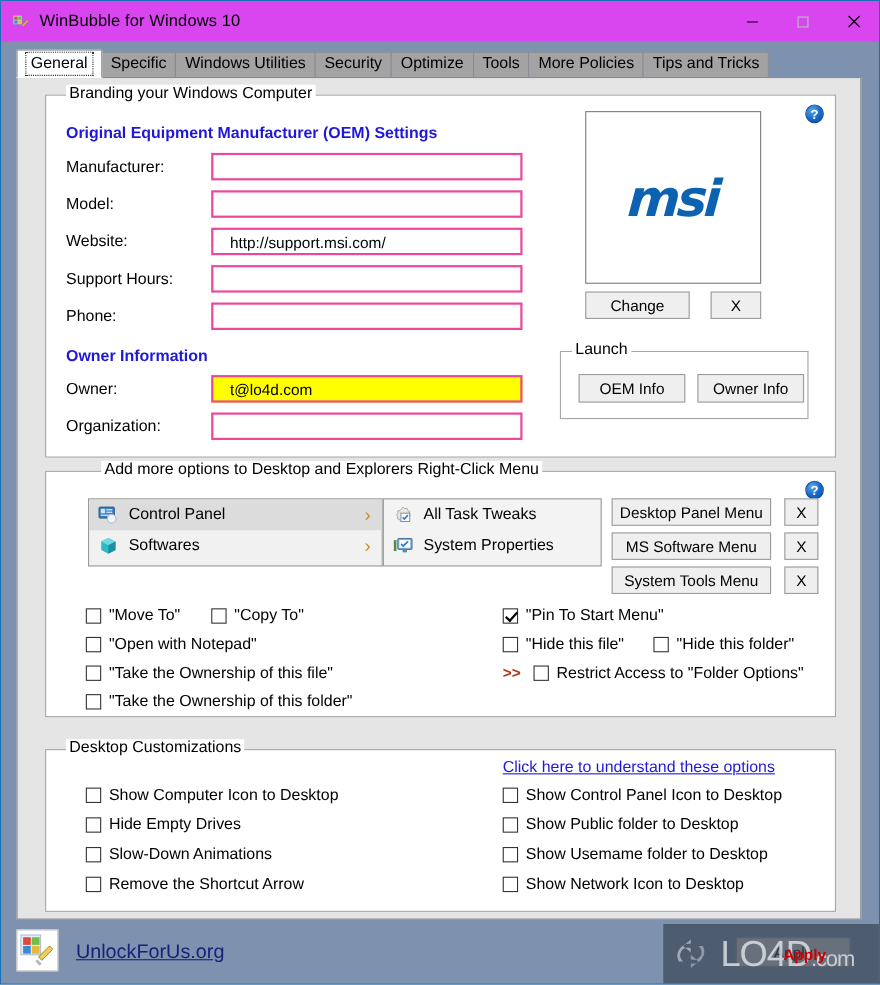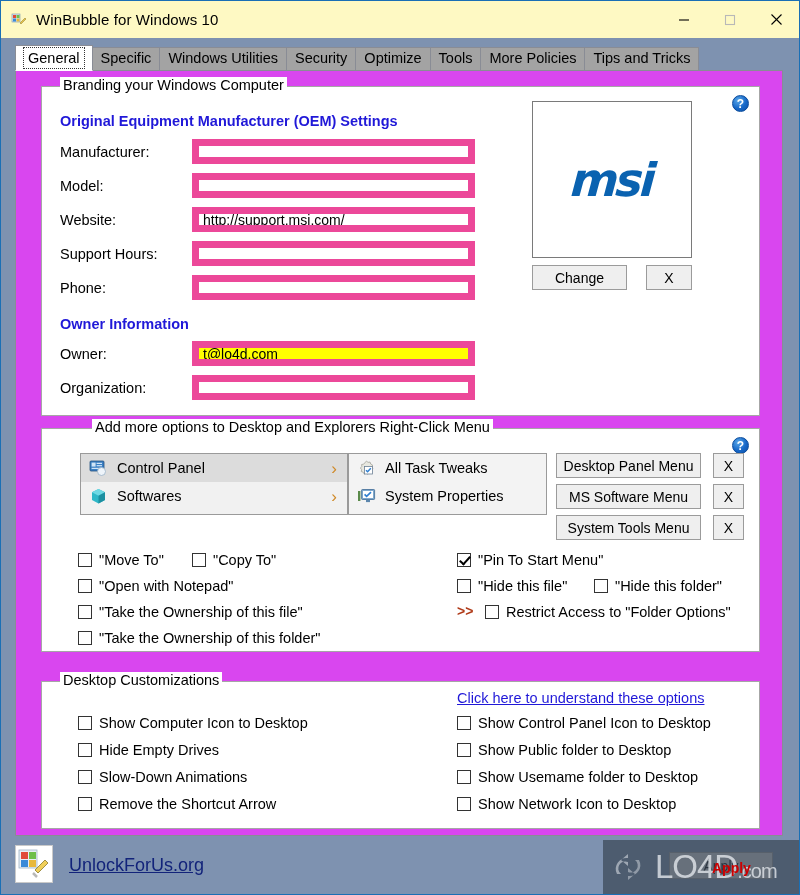--- a/index.html
+++ b/index.html
@@ -18,21 +18,21 @@
     width: 800px; height: 895px;
     background: #7e92b0;
     border: 1px solid #1a6fb5;
     display: flex;
     flex-direction: column;
   }
 
   
   #titlebar {
     height: 37px;
-    background: #fef9c3;
+    background: #d946ef;
     display: flex;
     align-items: center;
     flex: 0 0 auto;
     position: relative;
   }
   #app-icon {
     width: 16px; height: 16px;
     margin-left: 10px; margin-right: 9px;
     position: relative;
     flex: 0 0 auto;
@@ -91,21 +91,21 @@
   .tab.active .focusbox {
     border: 1px dotted #333;
     padding: 0 4px;
     display: inline-block;
     line-height: 20px;
     margin-top: 1px;
   }
 
   
   #tabpage {
-    background: #d946ef;
+    background: #e5e5e5;
     border: 1px solid #898c95;
     margin: 0 16px 0 14px;
     flex: 1 1 auto;
     position: relative;
     padding: 0;
   }
   #tabpage-inner { position: relative; width: 100%; height: 100%; }
 
   
   .group {
@@ -143,26 +143,26 @@
   }
   .lbl-blue {
     position: absolute;
     font-size: 14.5px;
     font-weight: bold;
     color: #2018d8;
     white-space: nowrap;
   }
   .tbox {
     position: absolute;
-    border: 7px solid #ec4899;
+    border: 2px solid #ec4899;
     background: #ffffff;
     font-family: "Liberation Sans", sans-serif;
     font-size: 14px;
     color: #000;
-    padding: 0 4px;
+    padding: 0 15px;
     outline: none;
     height: 25px;
   }
   .tbox.hl { background: #ffff00; }
 
   .btn {
     position: absolute;
     background: #efefef;
     border: 1px solid #9b9b9b;
     font-family: "Liberation Sans", sans-serif;
@@ -421,20 +421,25 @@
 
       <span class="lbl" style="left:18px; top:293px;">Organization:</span>
       <input class="tbox" style="left: 150px; top: 288px; width: 283px;" value="">
 
       <div id="logo-box" style="left:490px; top:14px; width:160px; height:157px;">
         <span class="msi-text">msi</span>
       </div>
       <button class="btn" style="left:490px; top:178px; width:95px; height:25px;">Change</button>
       <button class="btn" style="left:604px; top:178px; width:46px; height:25px;">X</button>
 
+      <div id="launch-box" style="left:467px; top:232px; width:226px; height:62px;">
+        <span class="group-title" style="left:10px; top:-10px;">Launch</span>
+        <button class="btn" style="left:16px; top:20px; width:97px; height:26px;">OEM Info</button>
+        <button class="btn" style="left:124px; top:20px; width:97px; height:26px;">Owner Info</button>
+      </div>
     </div>
 
     <div class="group" style="left:25px; top:357px; width:719px; height:224px;">
       <span class="group-title" style="left:18px; top:-10px;margin-left:32px;">Add more options to Desktop and Explorers Right-Click Menu</span>
 
       <div class="help-icon" style="right:10px; top:8px;">?</div>
 
       <div class="listbox" style="left:38px; top:24px; width:268px; height:62px;">
         <div class="lb-item sel">
           <span class="lb-ico">

